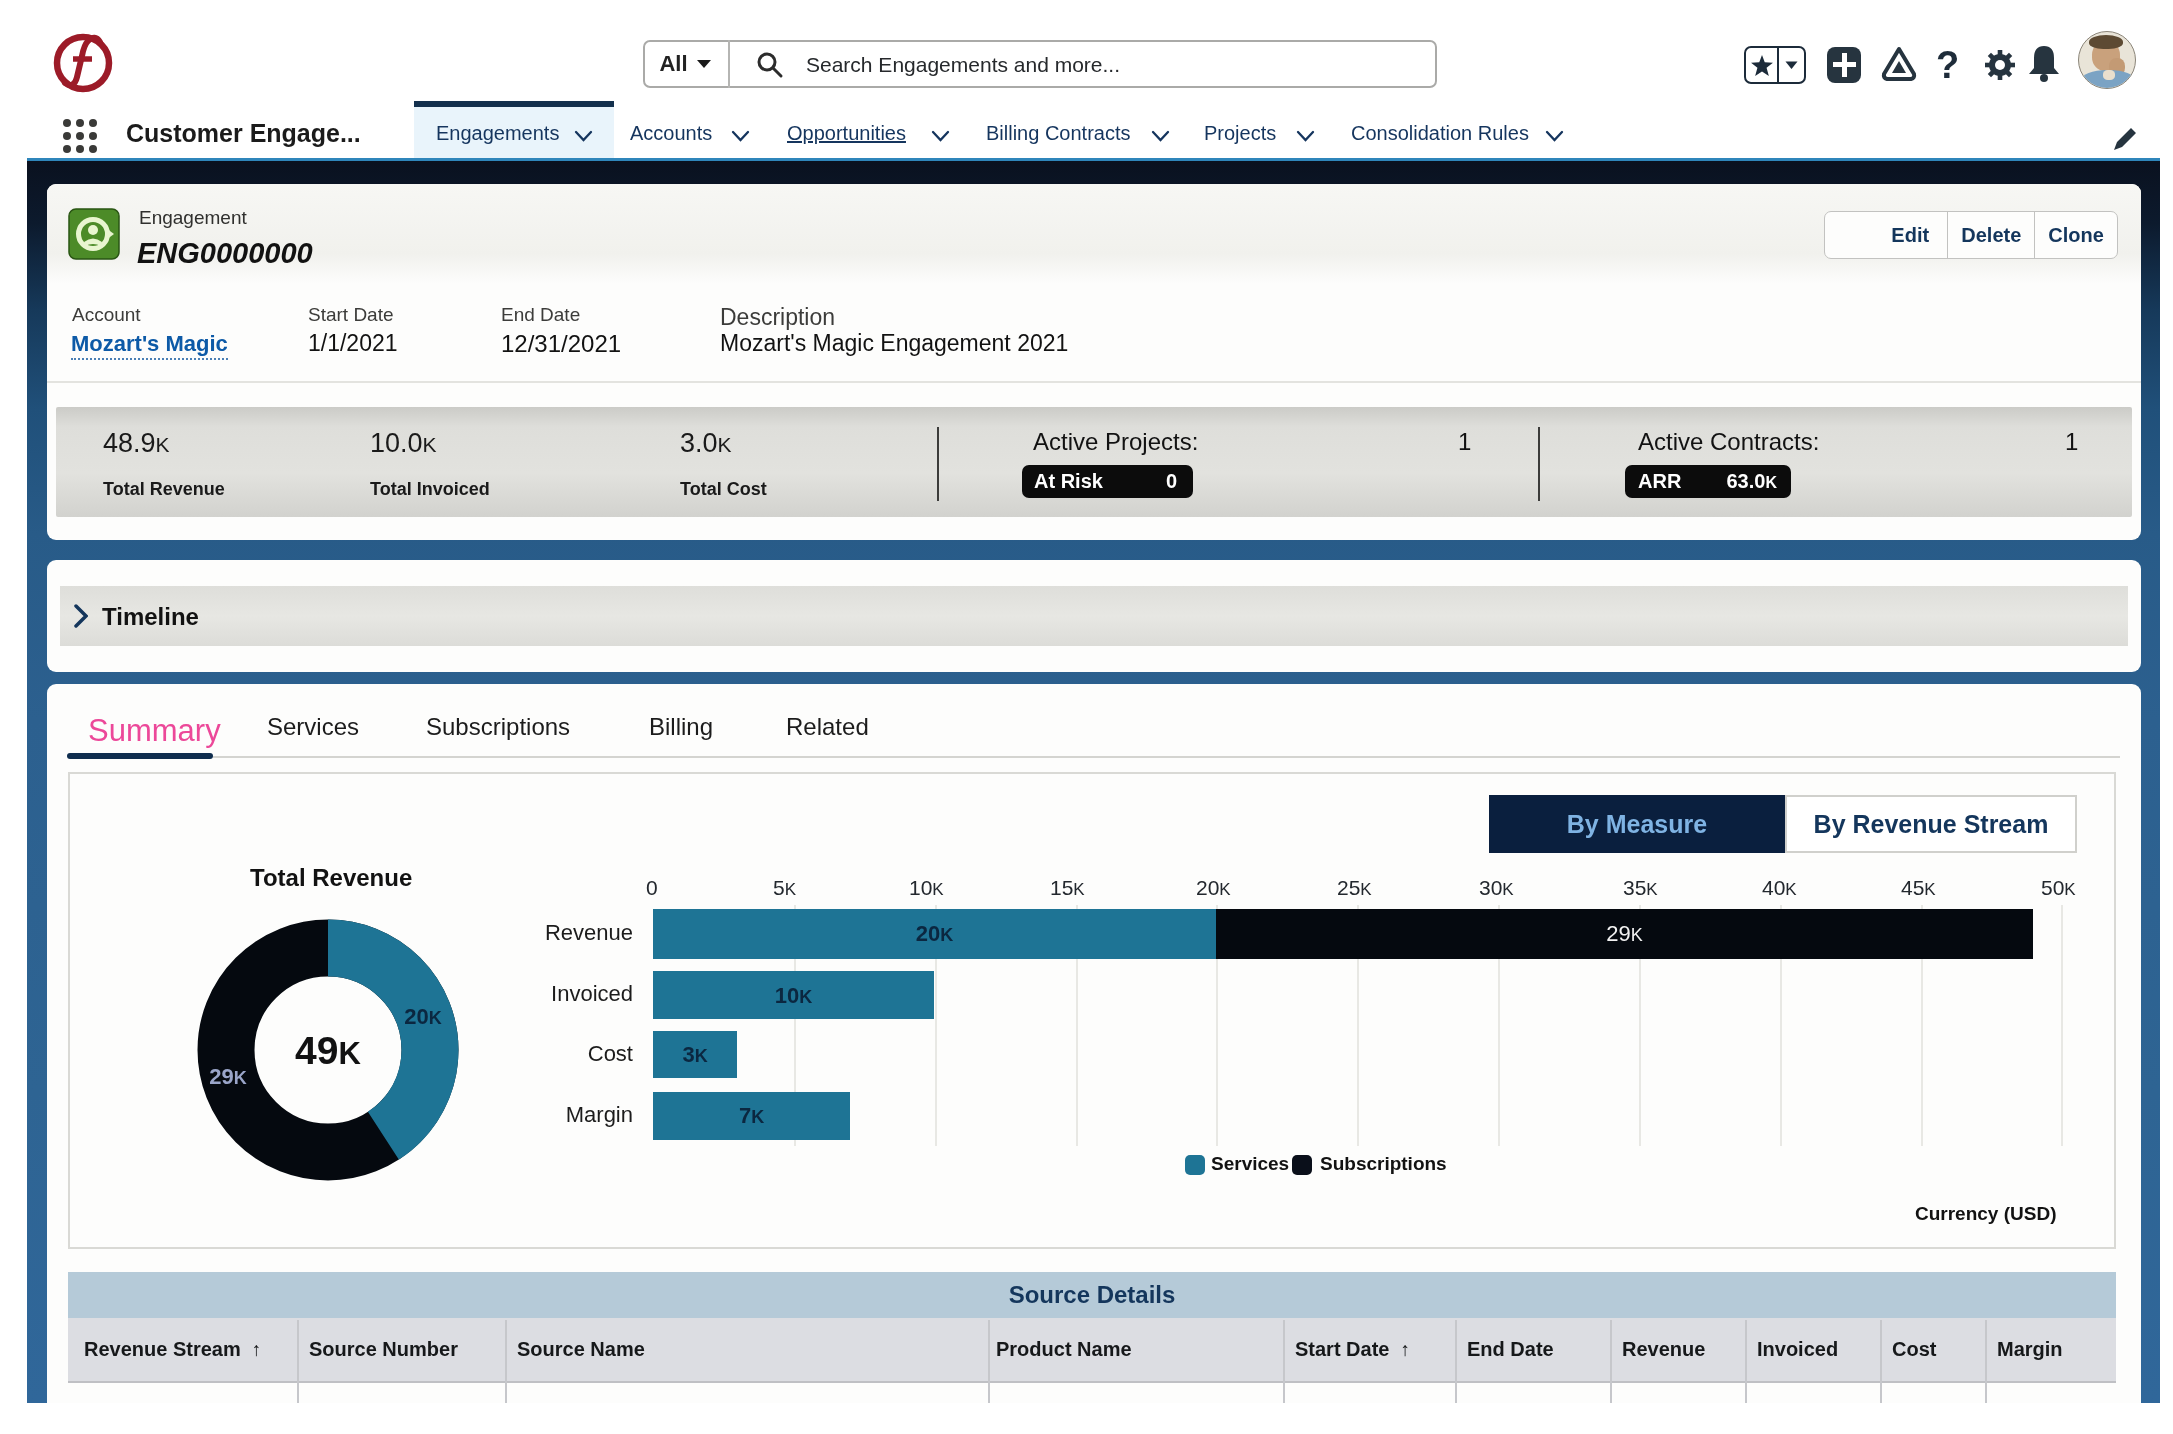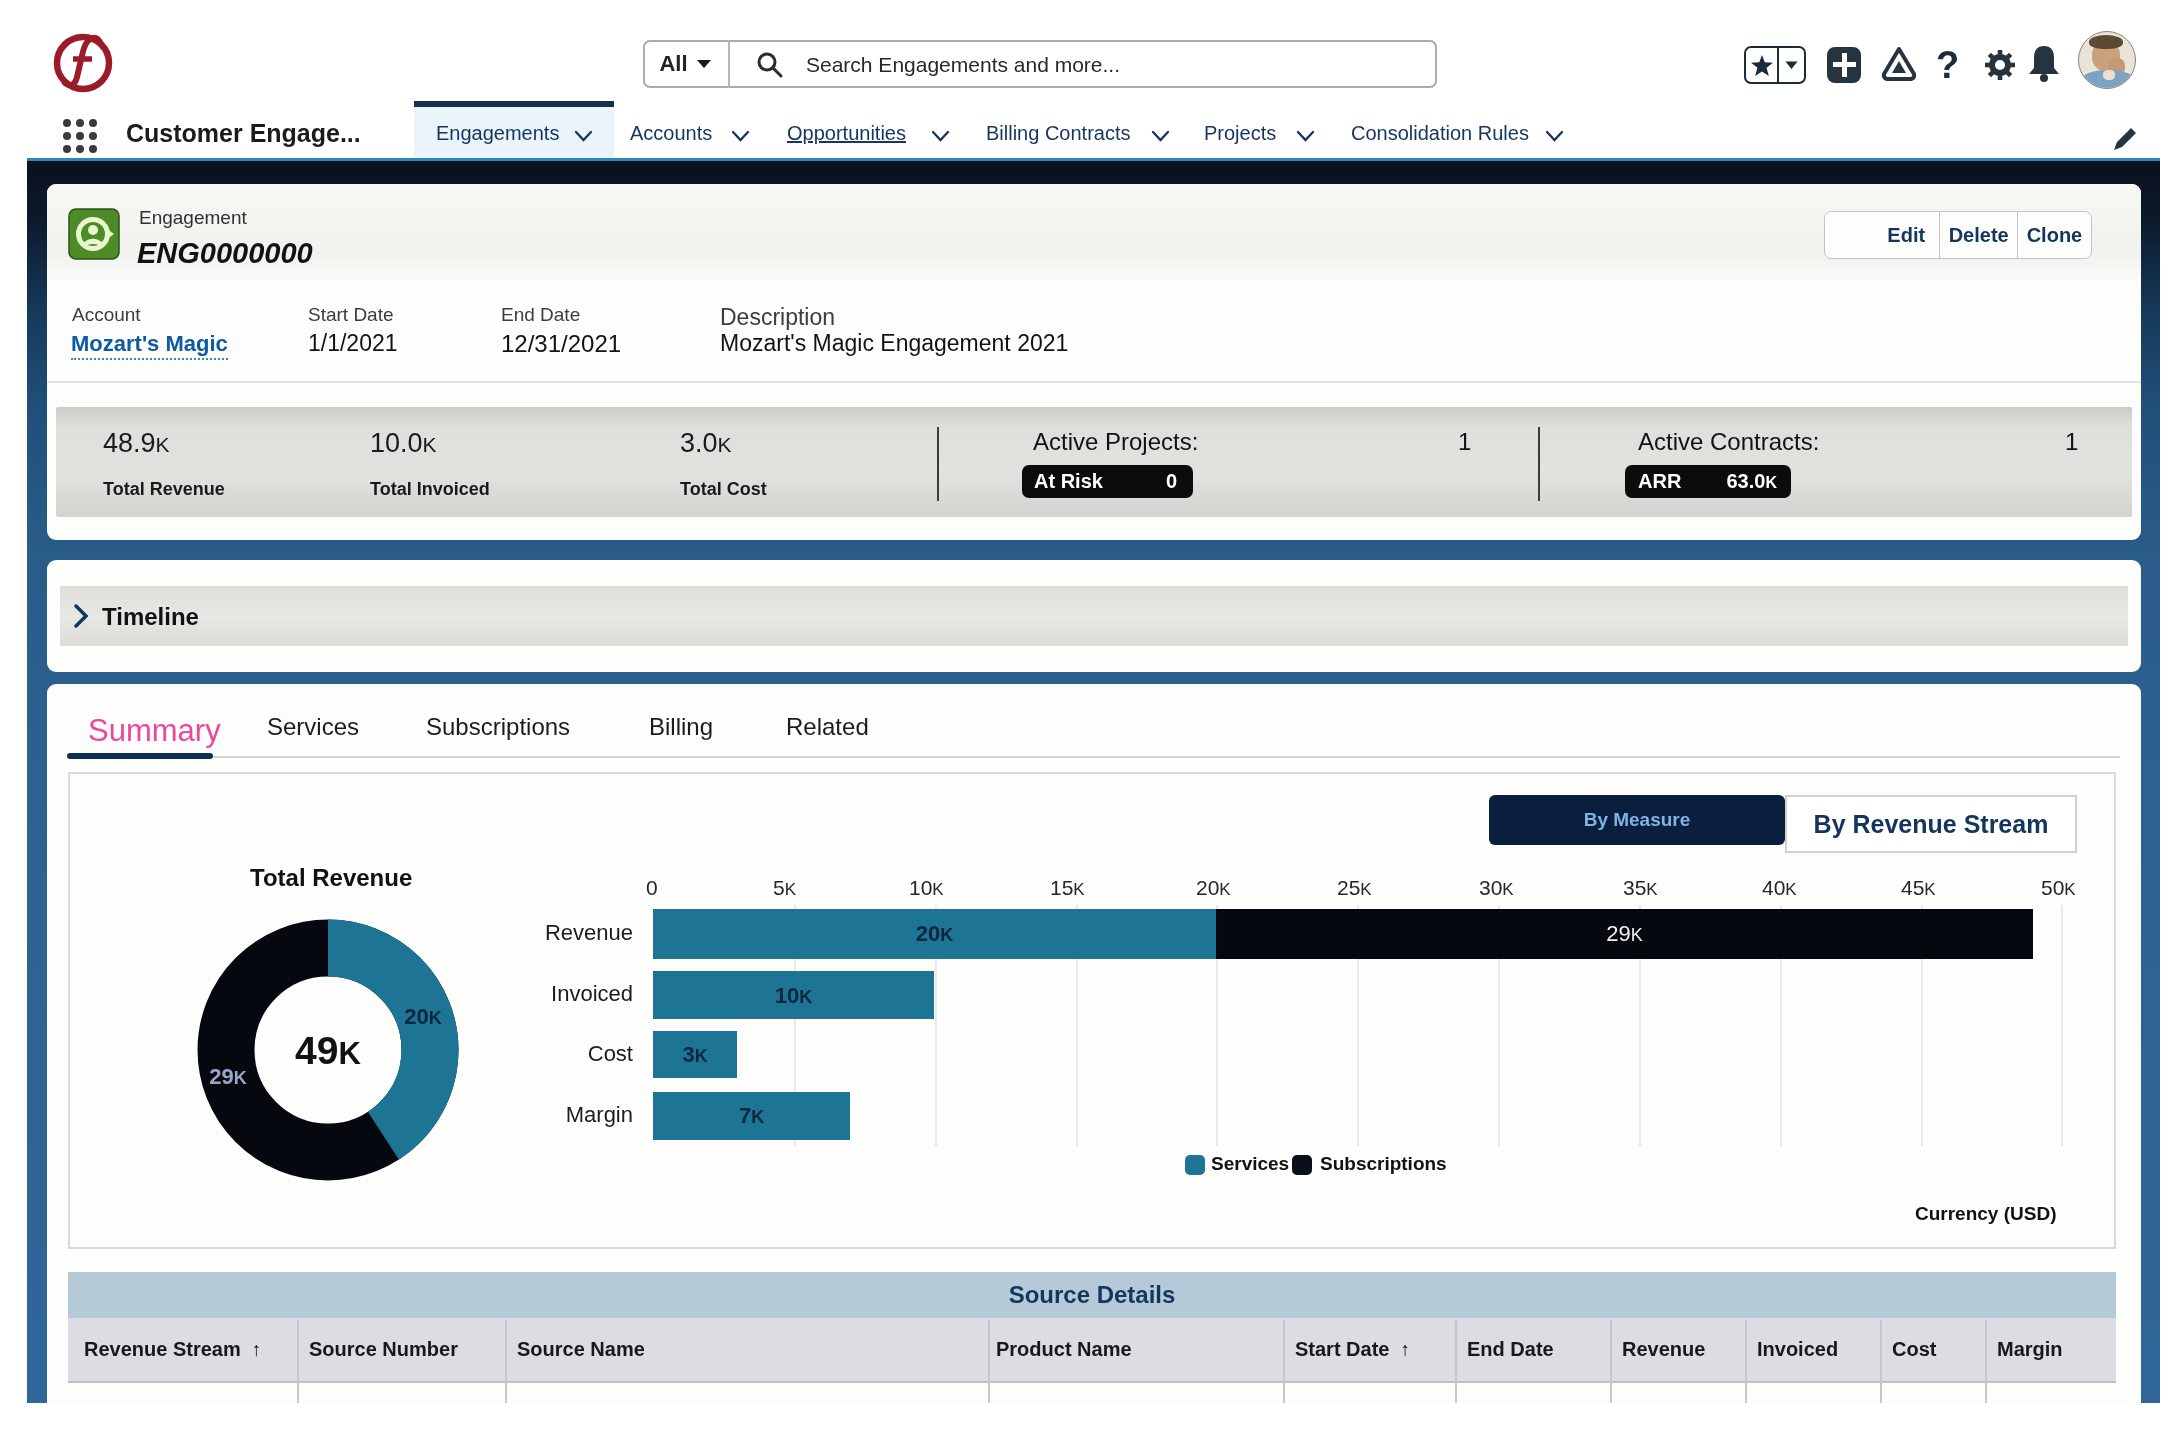--- a/index.html
+++ b/index.html
@@ -144,21 +144,21 @@
   <svg class="abs" style="left:68px;top:208px" width="52" height="52" viewBox="0 0 52 52">
     <rect x="1" y="1" width="50" height="50" rx="7" fill="#4c8b28" stroke="#295513" stroke-width="1.5"></rect>
     <circle cx="25" cy="26" r="14.5" fill="none" stroke="#e8f5cf" stroke-width="5"></circle>
     <circle cx="25" cy="22" r="5" fill="#e8f5cf"></circle>
     <path d="M16 34 Q25 27 34 34 L33 38 Q25 34 17 38 Z" fill="#e8f5cf"></path>
     <path d="M38 20 l8 6 -8 6 z" fill="#e8f5cf"></path>
   </svg>
   <div class="abs" style="left:139px;top:207px;font-size:19px;color:#30302e;">Engagement</div>
   <div class="abs" style="left:137px;top:237px;font-size:29px;font-weight:700;color:#121212;font-style:italic;">ENG0000000</div>
 
-  <div class="abs" style="left:1824px;top:211px;width:268px;height:48px;background:#fdfdfc;border:1.5px solid #c2c2c0;border-radius:7px;display:flex;padding-left:48px;">
+  <div class="abs" style="left:1824px;top:211px;width:294px;height:48px;background:#fdfdfc;border:1.5px solid #c2c2c0;border-radius:7px;display:flex;padding-left:48px;">
     <div style="flex:1;display:flex;align-items:center;justify-content:center;border-right:1.5px solid #c2c2c0;font-size:20px;font-weight:700;color:#14365c;">Edit</div>
     <div style="flex:1.15;display:flex;align-items:center;justify-content:center;border-right:1.5px solid #c2c2c0;font-size:20px;font-weight:700;color:#14365c;">Delete</div>
     <div style="flex:1.1;display:flex;align-items:center;justify-content:center;font-size:20px;font-weight:700;color:#14365c;">Clone</div>
   </div>
 
   <div class="abs" style="left:72px;top:304px;font-size:19px;color:#3c3c3a;">Account</div>
   <div class="abs" style="left:71px;top:331px;font-size:22px;font-weight:700;color:#0d5aa7;border-bottom:2px dotted #4a7fb5;padding-bottom:1px;">Mozart's Magic</div>
   <div class="abs" style="left:308px;top:304px;font-size:19px;color:#3c3c3a;">Start Date</div>
   <div class="abs" style="left:308px;top:330px;font-size:23px;color:#121212;">1/1/2021</div>
   <div class="abs" style="left:501px;top:304px;font-size:19px;color:#3c3c3a;">End Date</div>
@@ -202,21 +202,21 @@
   <div class="abs" style="left:88px;top:713px;font-size:31px;font-weight:400;color:#ec4899;">Summary</div>
   <div class="abs" style="left:267px;top:713px;font-size:24px;color:#1c1c1c;">Services</div>
   <div class="abs" style="left:426px;top:713px;font-size:24px;color:#1c1c1c;">Subscriptions</div>
   <div class="abs" style="left:649px;top:713px;font-size:24px;color:#1c1c1c;">Billing</div>
   <div class="abs" style="left:786px;top:713px;font-size:24px;color:#1c1c1c;">Related</div>
   <div class="abs" style="left:67px;top:753px;width:146px;height:6px;background:#0f2d4e;border-radius:3px;"></div>
   <div class="abs" style="left:213px;top:756px;width:1907px;height:2px;background:#d4d4d0;"></div>
 
   <div class="abs" style="left:68px;top:772px;width:2048px;height:477px;border:2px solid #d9d9d5;background:#fdfdfc;"></div>
 
-  <div class="abs" style="left:1489px;top:795px;width:296px;height:50px;background:#0a1f3e;display:flex;align-items:center;justify-content:center;font-size:19px;font-weight:700;color:#7fb3e3;border-radius:6px;">By Measure</div>
+  <div class="abs" style="left:1489px;top:795px;width:296px;height:58px;background:#0a1f3e;display:flex;align-items:center;justify-content:center;font-size:25px;font-weight:700;color:#7fb3e3;">By Measure</div>
   <div class="abs" style="left:1785px;top:795px;width:292px;height:58px;background:#fff;border:2px solid #d0d0cc;display:flex;align-items:center;justify-content:center;font-size:25px;font-weight:700;color:#14365c;">By Revenue Stream</div>
 
   <div class="abs" style="left:250px;top:864px;font-size:24px;font-weight:700;color:#121212;">Total Revenue</div>
   <svg class="abs" style="left:197px;top:919px" width="262" height="262" viewBox="0 0 262 262">
     <g transform="translate(131,131)">
       <circle r="102" fill="none" stroke="#05090f" stroke-width="57"></circle>
       <circle r="102" fill="none" stroke="#1e7495" stroke-width="57" stroke-dasharray="261.5 379.3" transform="rotate(-90)"></circle>
       <text x="0" y="14" font-size="39" font-weight="700" fill="#121212" text-anchor="middle">49<tspan font-size="31">K</tspan></text>
       <text x="95" y="-26" font-size="22" font-weight="700" fill="#0b2740" text-anchor="middle">20<tspan font-size="18">K</tspan></text>
       <text x="-100" y="34" font-size="22" font-weight="700" fill="#9aa5c9" text-anchor="middle">29<tspan font-size="18">K</tspan></text>

